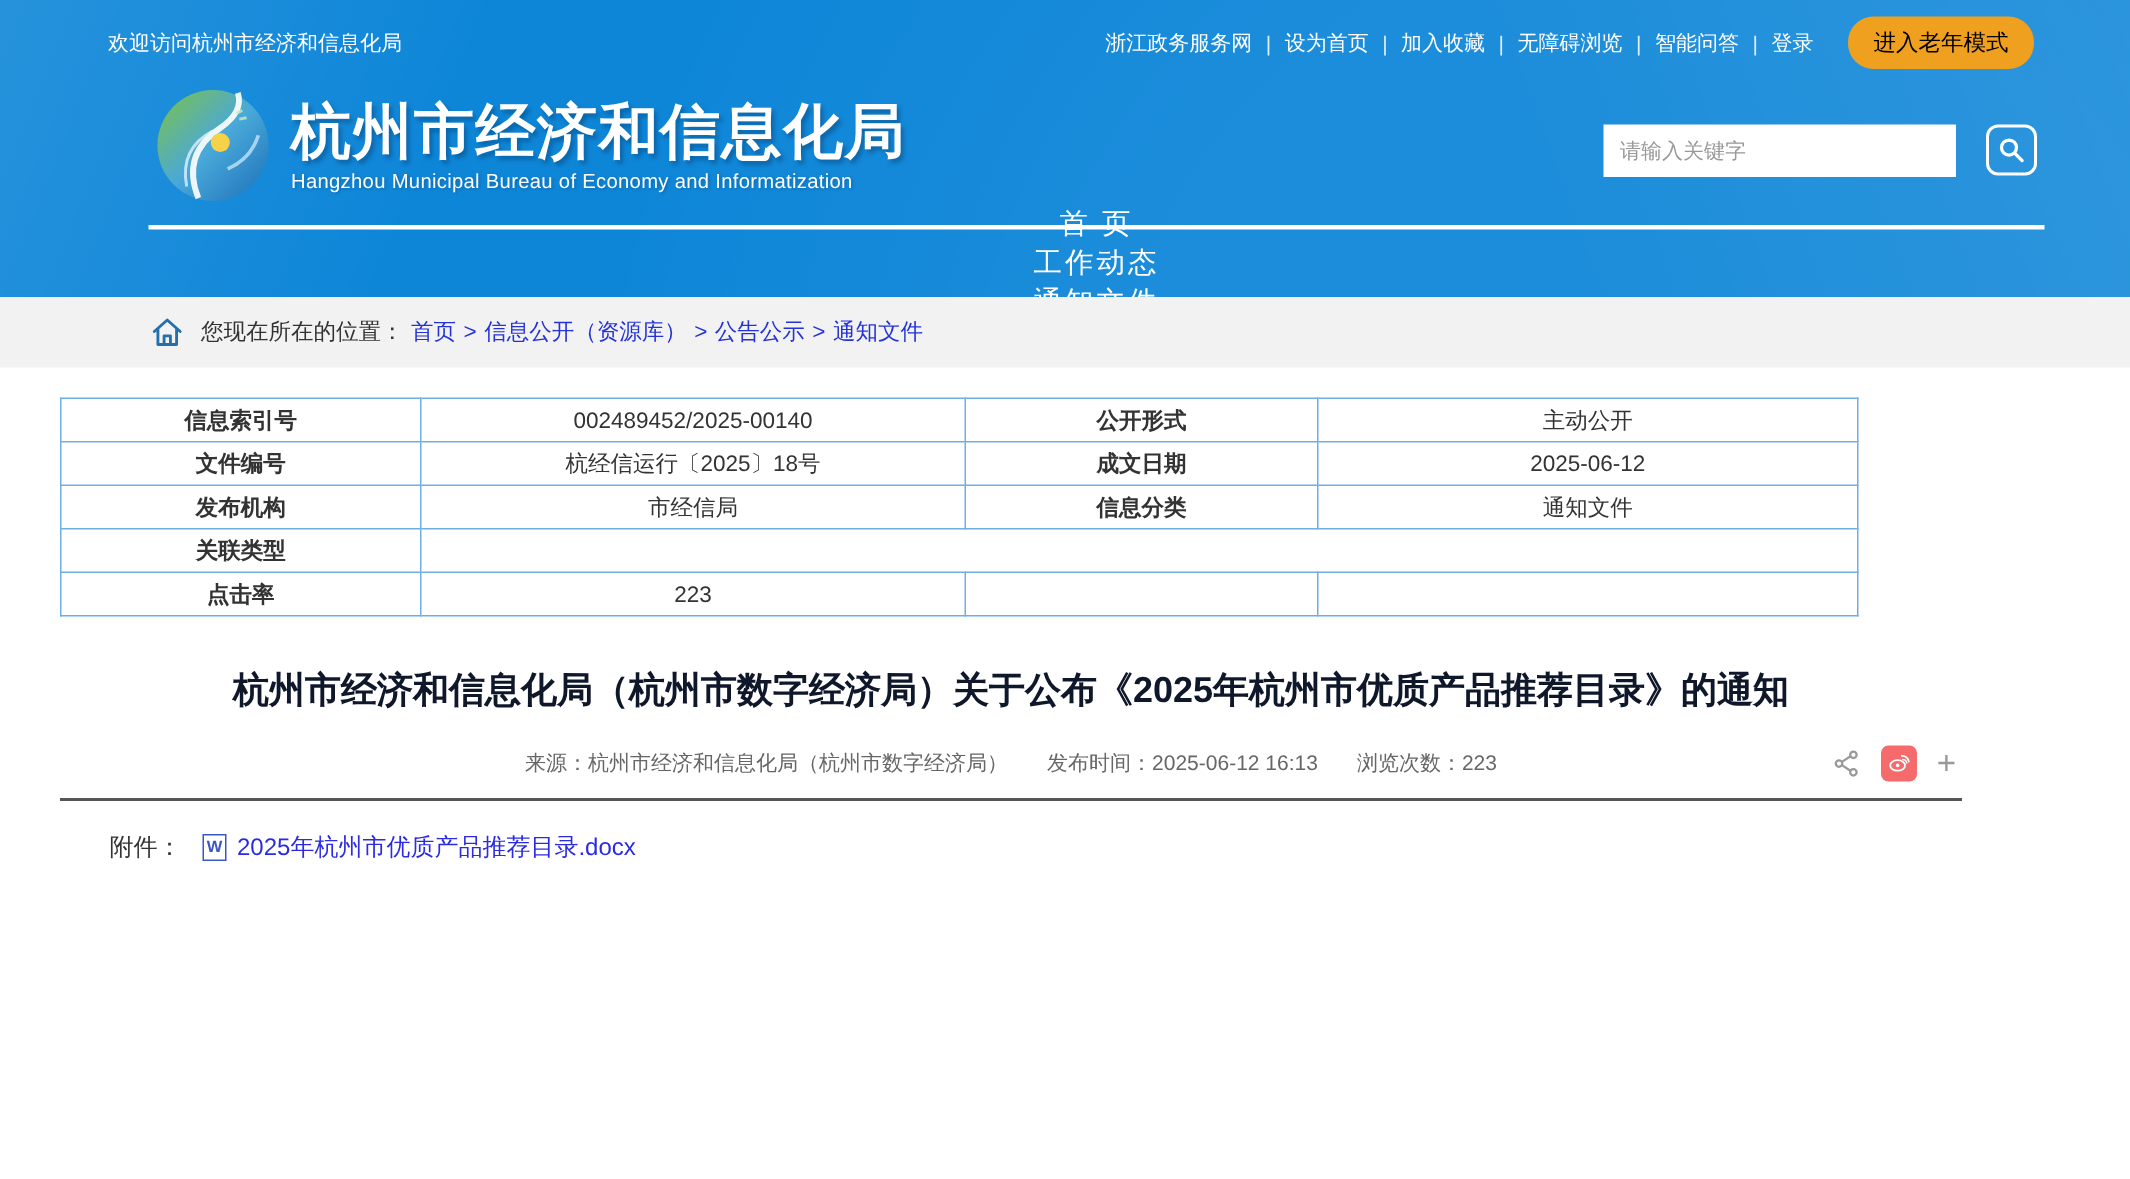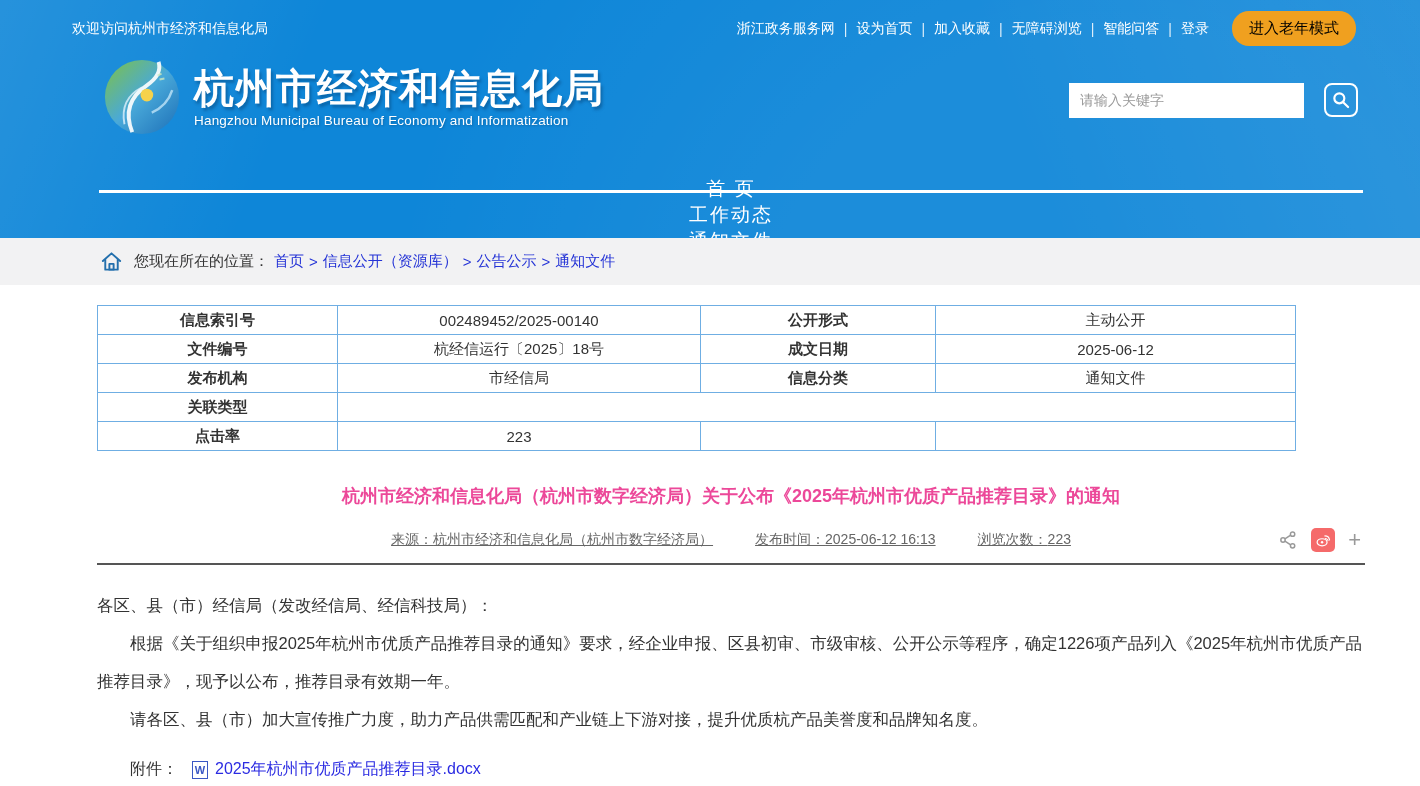--- a/index.html
+++ b/index.html
@@ -5,21 +5,21 @@
   * { box-sizing: border-box; }
   html,body { margin:0; padding:0; }
   body {
     width:1420px; height:786px; overflow:hidden;
     background:#ffffff;
     font-family:"Liberation Sans","DejaVu Sans",sans-serif;
     color:#333;
   }
 
   
-  .header { position:relative; height:238px; background:#0e86d8; color:#fff; overflow:hidden; }
+  .header { position:relative; height:198px; background:#0e86d8; color:#fff; overflow:hidden; }
   .header::before {
     content:""; position:absolute; inset:0; pointer-events:none;
     background:
       linear-gradient(112deg, rgba(255,255,255,0.10) 0%, rgba(255,255,255,0) 22%),
       linear-gradient(250deg, rgba(255,255,255,0.08) 0%, rgba(255,255,255,0) 30%),
       radial-gradient(circle at 78% 160%, rgba(255,255,255,0.06) 30%, rgba(255,255,255,0) 62%);
   }
   .topbar { position:relative; display:flex; justify-content:space-between; align-items:center;
             padding:11px 64px 0 72px; font-size:14px; }
   .topbar-right { display:flex; align-items:center; }
@@ -51,32 +51,32 @@
 
   
   .breadcrumb-bar { height:47px; background:#f2f2f3; display:flex; align-items:center;
                     padding-left:100px; font-size:15px; color:#333; }
   .home-icon { display:flex; align-items:center; margin-right:11px; cursor:pointer; }
   .crumb-label { color:#333; }
   .crumb-link { color:#2433d6; text-decoration:none; margin:0 5px; cursor:pointer; }
   .crumb-sep { color:#2433d6; }
 
   
-  .content { width:1268px; margin-left:97px; }
+  .content { width:1268px; margin-left:40px; }
 
   table.info-table { width:1198px; border-collapse:collapse; margin-top:20px; table-layout:fixed; }
   .info-table th, .info-table td { border:1px solid #6faee3; height:29px; padding:0 8px;
       font-size:15px; text-align:center; vertical-align:middle; }
   .info-table th { font-weight:bold; color:#333; }
   .info-table td { font-weight:normal; color:#333; }
 
-  .article-title { text-align:center; font-size:18px; font-weight:bold; color:#ec4899;
+  .article-title { text-align:center; font-size:24px; font-weight:bold; color:#0f172a;
                    margin-top:33px; line-height:1.4; }
   .meta { position:relative; margin-top:17px; height:28px; font-size:14px; color:#666;
-          display:flex; justify-content:center; align-items:center; gap:42px;text-decoration:underline; }
+          display:flex; justify-content:center; align-items:center; gap:26px; }
   .meta-item { white-space:nowrap; }
   .meta-icons { position:absolute; right:4px; top:0; height:28px; display:flex; align-items:center; gap:13px; }
   .weibo-icon { width:24px; height:24px; background:#f56a6a; border-radius:5px;
                 display:flex; align-items:center; justify-content:center; cursor:pointer; }
   .share-icon { display:flex; align-items:center; cursor:pointer; }
   .plus-icon { color:#999; font-size:22px; line-height:1; cursor:pointer; font-weight:300; }
   .divider { border:none; border-top:2px solid #555; margin:9px 0 0 0; }
 
   .body-text { margin-top:21px; font-size:16.5px; color:#333; line-height:38px; }
   .body-text p { margin:0; }
@@ -237,25 +237,20 @@
           <path d="M14 5.5 q5.5 0 6.5 5.5" stroke="#fff" stroke-width="1.7" stroke-linecap="round"></path>
           <path d="M14.8 9 q3.2 0 3.8 3.2" stroke="#fff" stroke-width="1.4" stroke-linecap="round"></path>
         </svg>
       </span>
       <span class="plus-icon">+</span>
     </span>
   </div>
 
   <hr class="divider">
 
-  <div class="body-text">
-    <p>各区、县（市）经信局（发改经信局、经信科技局）：</p>
-    <p class="indent">根据《关于组织申报2025年杭州市优质产品推荐目录的通知》要求，经企业申报、区县初审、市级审核、公开公示等程序，确定1226项产品列入《2025年杭州市优质产品推荐目录》，现予以公布，推荐目录有效期一年。</p>
-    <p class="indent">请各区、县（市）加大宣传推广力度，助力产品供需匹配和产业链上下游对接，提升优质杭产品美誉度和品牌知名度。</p>
-  </div>
 
   <div class="attachment">
     <span>附件：</span>
     <span class="doc-icon">W</span>
     <a class="attachment-link">2025年杭州市优质产品推荐目录.docx</a>
   </div>
 
 </div>
 
 </body></html>

